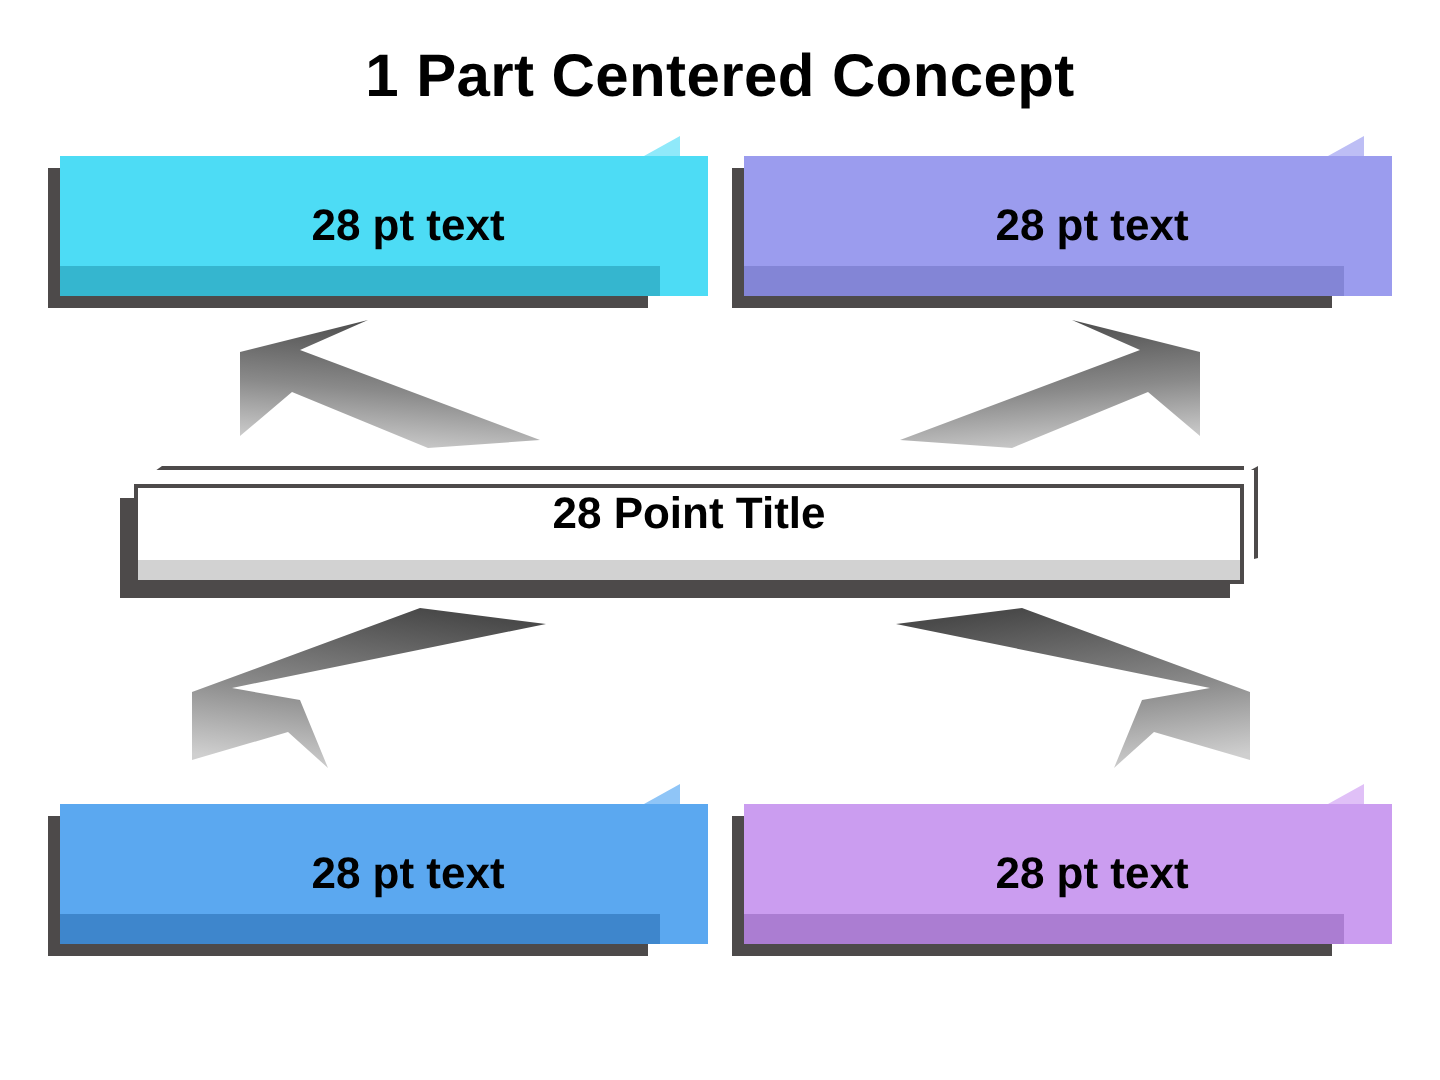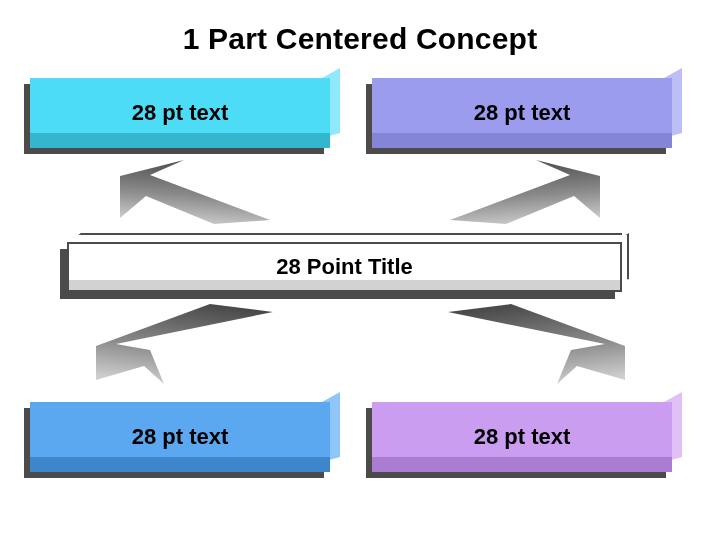--- a/index.html
+++ b/index.html
@@ -59,20 +59,21 @@
   }
   .box3d .face {
     position: absolute;
     left: 6px;
     top: 0;
     width: 100%;
     height: 100%;
     display: flex;
     align-items: center;
     justify-content: center;
+    padding-left: 24px;
   }
   .box3d .bevel {
     position: absolute;
     left: 6px;
     bottom: 0;
     width: 100%;
     height: 15px;
   }
   .box3d .label {
     position: relative;
@@ -126,21 +127,20 @@
   #box-center .c-face {
     position: absolute;
     left: 7px;
     top: 0;
     width: 100%;
     height: 100%;
     background: #ffffff;
     border: 2px solid #4d4a4a;
     box-sizing: border-box;
     display: flex;
-    align-items: center;
     justify-content: center;
   }
   #box-center .c-bevel {
     position: absolute;
     left: 7px;
     bottom: 0;
     width: 100%;
     height: 12px;
     background: #d2d2d2;
     border: 2px solid #4d4a4a;

